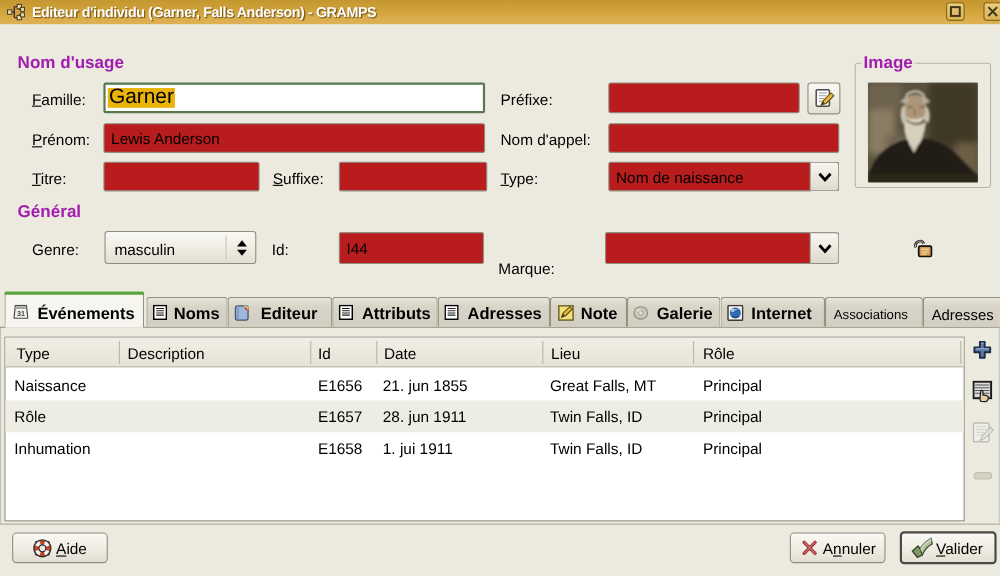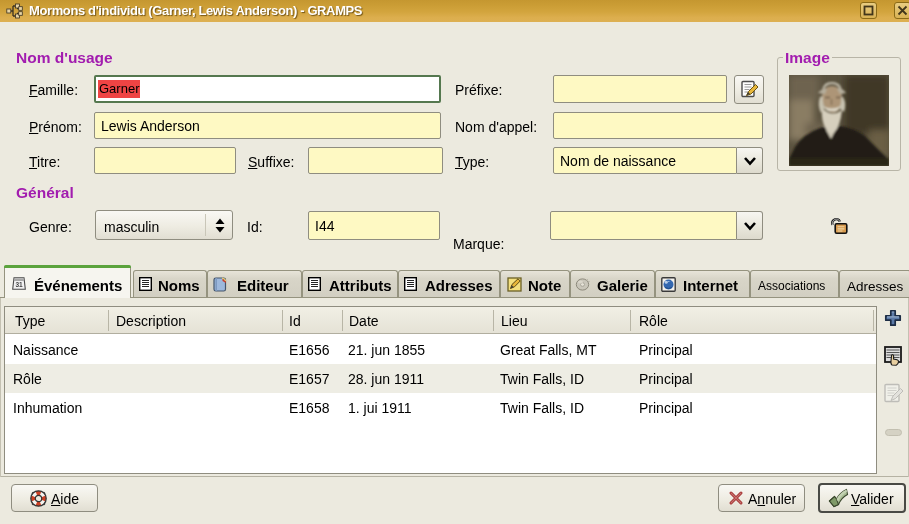--- a/index.html
+++ b/index.html
@@ -1,20 +1,20 @@
 <!DOCTYPE html>
 <html><head><meta charset="utf-8"><style>
 *{margin:0;padding:0;box-sizing:border-box}
 html,body{width:909px;height:524px}
 body{font-family:"Liberation Sans",sans-serif;font-size:14px;background:#eceadf;position:relative;overflow:hidden;color:#000}
 .abs{position:absolute}
 .lbl{position:absolute;font-size:14px;color:#000;white-space:nowrap}
 .sect{position:absolute;font-weight:bold;font-size:15.5px;color:#a21caf;white-space:nowrap}
 .tabb{position:absolute;font-weight:bold;font-size:15px;color:#000;white-space:nowrap}
-.entry{position:absolute;background:#fef9c3;border:1px solid #8f8d80;border-radius:2px;font-size:14px;padding-left:6px;display:flex;align-items:center;white-space:nowrap}
+.entry{position:absolute;background:#b91c1c;border:1px solid #8f8d80;border-radius:2px;font-size:14px;padding-left:6px;display:flex;align-items:center;white-space:nowrap}
 u{text-decoration:underline}
 
 #titlebar{position:absolute;left:0;top:0;width:909px;height:22px;background:linear-gradient(180deg,#c59730 0%,#cb9d35 25%,#d3a53e 55%,#dcae4e 80%,#ddb052 100%)}
 #titletxt{position:absolute;left:29px;top:0;height:22px;line-height:22px;font-weight:bold;font-size:13px;letter-spacing:-0.38px;color:#fff;text-shadow:1px 1px 1px rgba(80,55,5,.75)}
 .tbtn{position:absolute;top:2px;width:17px;height:17px;background:linear-gradient(180deg,#e8cc81,#d9b254);border:1px solid #8a6a17;border-radius:3px}
 
 .combobtn{position:absolute;background:linear-gradient(180deg,#f7f6f1,#e8e6da 60%,#dddacd);border:1px solid #8f8d80;border-radius:0 3px 3px 0;border-left:none}
 .btn{position:absolute;background:linear-gradient(180deg,#f9f8f4,#eeece2 55%,#e1ded2);border:1px solid #8f8d80;border-radius:3px}
 
 .tab{position:absolute;top:270px;height:27px;background:linear-gradient(180deg,#e7e4d9,#d8d5c8 30%,#d2cfc2);border:1px solid #95937f;border-bottom:none;border-radius:3px 3px 0 0}
@@ -26,34 +26,34 @@
    <path d="M3 8 H7 M7 3 V13 M7 3 H10 M7 13 H10 M11 5.5 H13 M11 10.5 H13"></path>
   </g>
   <g fill="#e8d3a2" stroke="#3a3223" stroke-width="0.8">
    <rect x="0.8" y="6" width="4" height="4"></rect>
         <rect x="9.5" y="1" width="4" height="4"></rect>
         <rect x="9.5" y="11" width="4" height="4"></rect>
         <rect x="12.7" y="3.7" width="3.6" height="3.6"></rect>
         <rect x="12.7" y="8.7" width="3.6" height="3.6"></rect>
   </g>
  </svg>
- <div id="titletxt">Mormons d'individu (Garner, Lewis Anderson) - GRAMPS</div>
+ <div id="titletxt">Editeur d'individu (Garner, Falls Anderson) - GRAMPS</div>
  <div class="tbtn" style="left:860px"><svg width="15" height="15" viewBox="0 0 15 15">
         <rect x="3.5" y="3.5" width="8" height="8" fill="none" stroke="#41351a" stroke-width="1.8"></rect>
       </svg></div>
  <div class="tbtn" style="left:894px"><svg width="15" height="15" viewBox="0 0 15 15">
         <path d="M3.5 3.5 L11.5 11.5 M11.5 3.5 L3.5 11.5" stroke="#41351a" stroke-width="1.8"></path>
       </svg></div>
 </div>
 
 <div class="sect" style="left:16px;top:49px">Nom d'usage</div>
 
 <div class="lbl" style="left:29px;top:82px"><u>F</u>amille:</div>
 <div class="abs" style="left:94px;top:75px;width:347px;height:28px;background:#fff;border:2px solid #55784f;border-radius:2px"></div>
-<div class="abs" style="left:98px;top:80px;height:18px;background:#ef4444;padding:0 1px;line-height:18px;font-size:13px">Garner</div>
+<div class="abs" style="left:98px;top:80px;height:18px;background:#eab308;padding:0 1px;line-height:18px;font-size:19px">Garner</div>
 
 <div class="lbl" style="left:455px;top:82px">Préfixe:</div>
 <div class="entry" style="left:553px;top:75px;width:174px;height:28px"></div>
 <div class="btn" style="left:734px;top:75px;width:30px;height:29px"></div>
 <svg class="abs" style="left:740px;top:80px" width="19" height="19" viewBox="0 0 19 19">
  <rect x="2" y="1.5" width="12" height="15" rx="1" fill="#fcfcfc" stroke="#4c4c4c" stroke-width="1.4"></rect>
  <g stroke="#9a9a9a" stroke-width="1">
       <path d="M4.5 4.5h7M4.5 7h7M4.5 9.5h5M4.5 12h4"></path>
     </g>
  <path d="M6.5 15.5 L8.5 11.5 L15.5 4.5 L18 7 L11 14 Z" fill="#e8b73a" stroke="#6b5410" stroke-width="1"></path>

